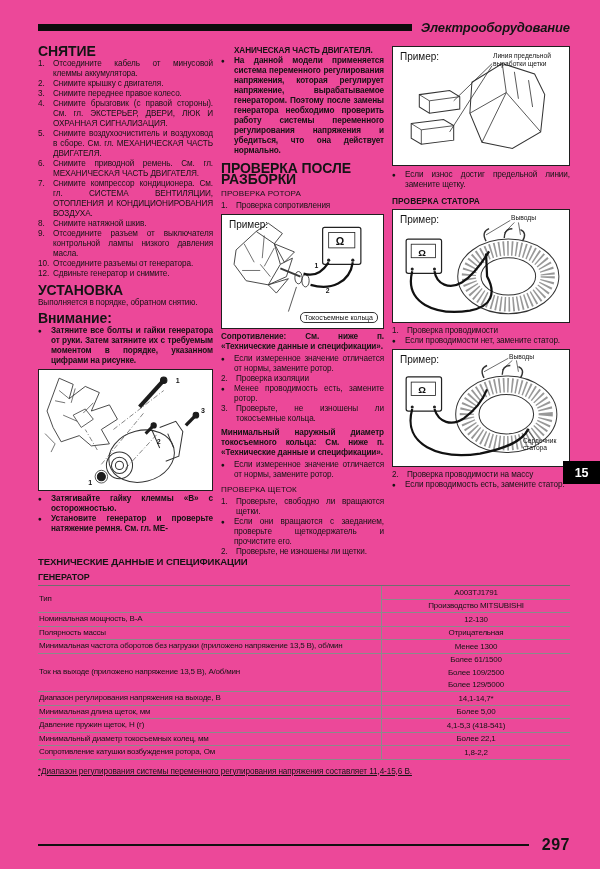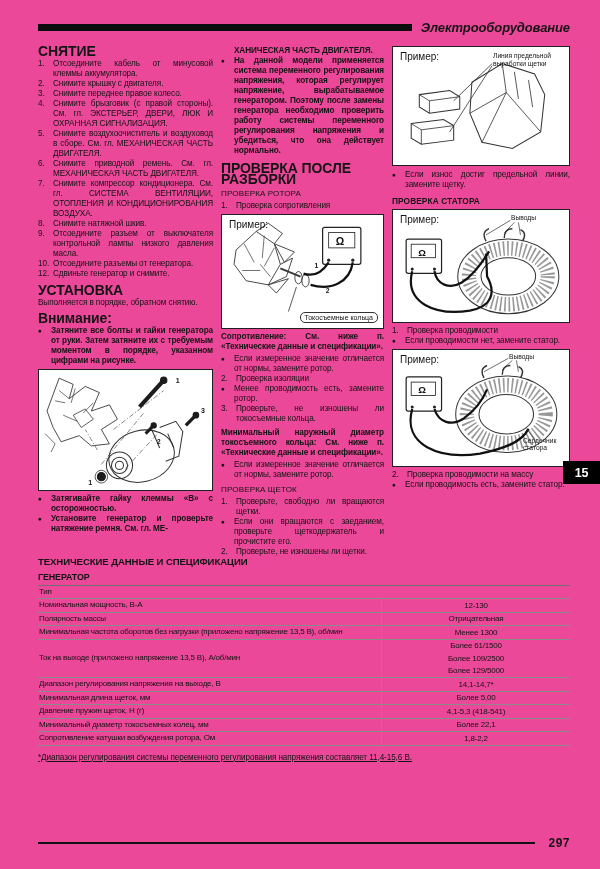--- a/index.html
+++ b/index.html
@@ -43,21 +43,21 @@
   .spec-table{border-top:1px solid #6f6f6f;font-size:8px;letter-spacing:-0.2px;}
   .spec-row{display:flex;border-bottom:1px solid #8a8a8a;align-items:stretch;}
   .spec-label{width:338px;flex:none;display:flex;align-items:center;padding:1px 4px 1px 1px;line-height:10px;}
   .spec-values{flex:1;border-left:1px solid #8a8a8a;display:flex;flex-direction:column;justify-content:center;text-align:center;}
   .spec-value{padding:1.5px 2px;line-height:9.5px;}
   .divided .spec-value + .spec-value{border-top:1px solid #8a8a8a;}
   .footnote{margin-top:7px;font-size:8.2px;text-decoration:underline;}
   
   .ftr{position:absolute;left:38px;right:30px;top:836px;display:flex;align-items:center;}
   .ftr-line{flex:1;height:2px;background:#111;}
-  .ftr-num{margin-left:13px;font-size:12px;font-weight:700;letter-spacing:0.5px;}
+  .ftr-num{margin-left:13px;font-size:16px;font-weight:700;letter-spacing:0.5px;}
   svg text{font-family:"Liberation Sans",sans-serif;}
 </style>
 </head>
 <body>
 
 <div class="page">
 
   <div class="hdr">
     <div class="hdr-bar"></div>
     <div class="hdr-title">Электрооборудование</div>
@@ -376,20 +376,24 @@
 
   <div class="tab15">15</div>
 
   <div class="specs">
     <div class="spec-h1">ТЕХНИЧЕСКИЕ ДАННЫЕ И СПЕЦИФИКАЦИИ</div>
     <div class="spec-h2">ГЕНЕРАТОР</div>
 
     <div class="spec-table">
       <div class="spec-row">
         <div class="spec-label">Тип</div>
+        <div class="spec-values divided">
+          <div class="spec-value">A003TJ1791</div>
+          <div class="spec-value">Производство MITSUBISHI</div>
+        </div>
       </div>
       <div class="spec-row">
         <div class="spec-label">Номинальная мощность, В-А</div>
         <div class="spec-values">
             <div class="spec-value">12-130</div>
           </div>
       </div>
       <div class="spec-row">
         <div class="spec-label">Полярность массы</div>
         <div class="spec-values">

